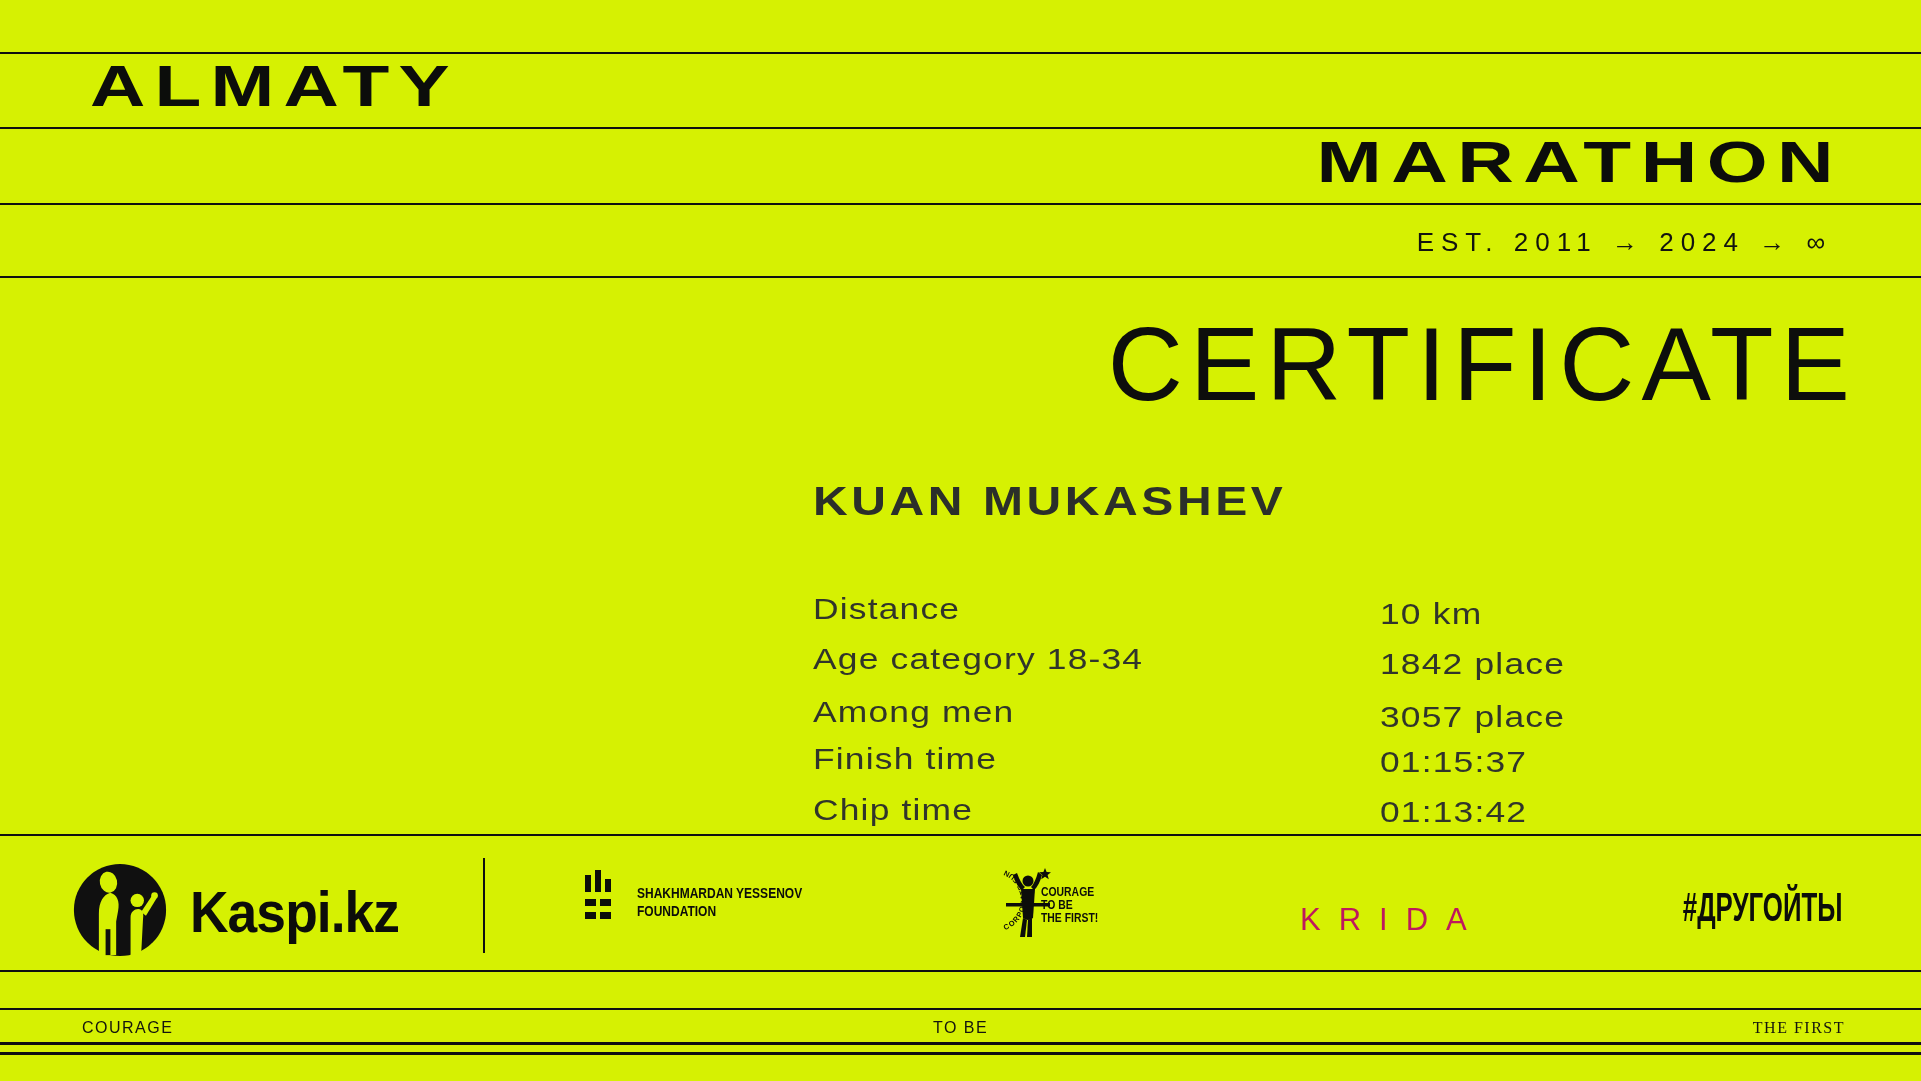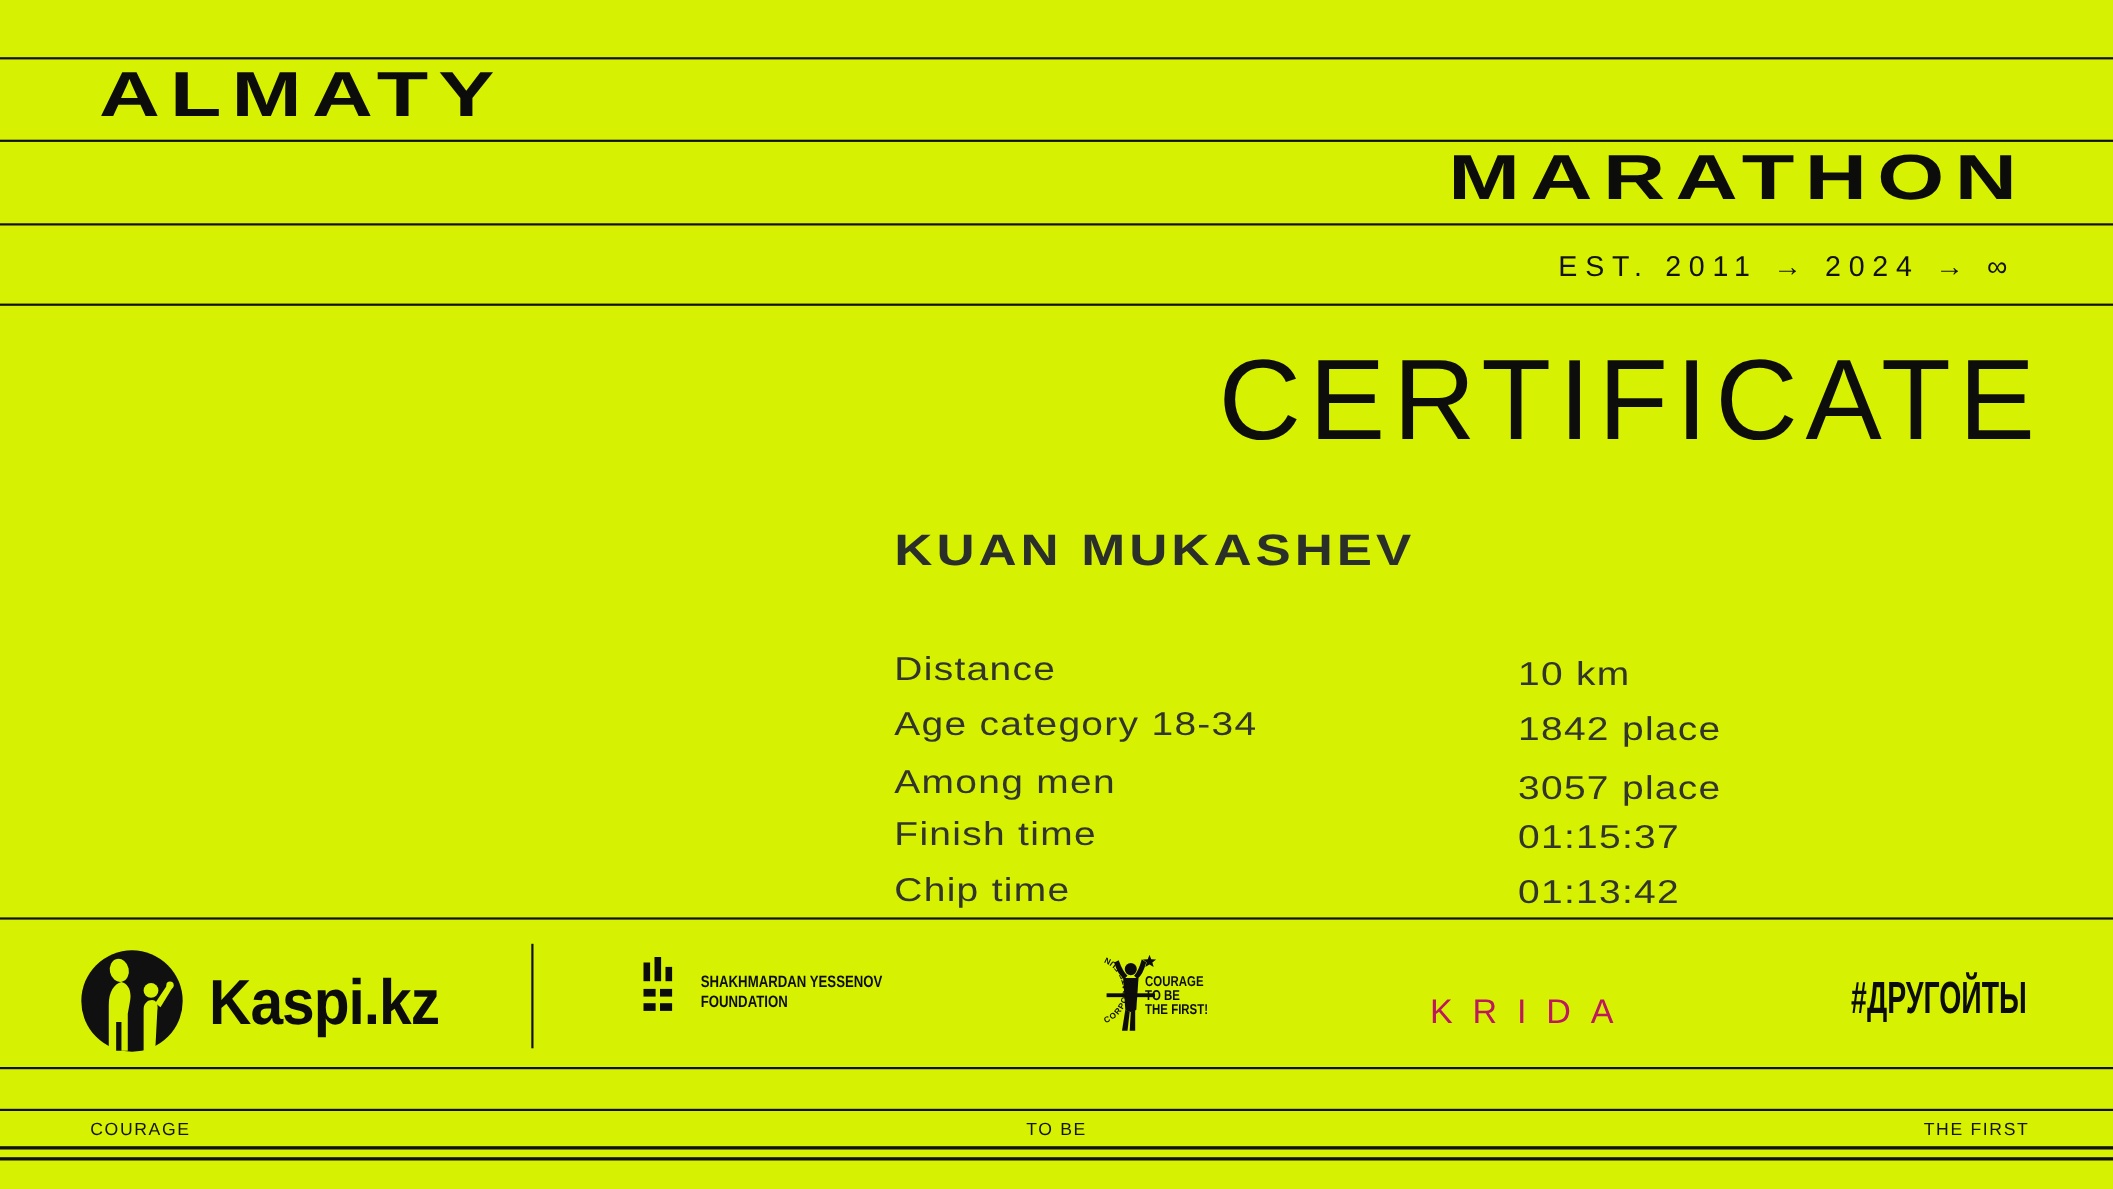--- a/index.html
+++ b/index.html
@@ -58,21 +58,21 @@
   }
   .hashtag{
     right:78px;top:884px;font-size:41px;font-weight:700;color:#0c0d0a;
     display:inline-block;transform:scaleX(0.63);transform-origin:right top;
   }
   .foot-word{
     position:absolute;top:1019px;font-size:16px;letter-spacing:1.5px;color:#14150e;
   }
   .foot-left{left:82px;}
   .foot-center{left:0;width:100%;text-align:center;}
-  .foot-right{right:76px;}
+  .foot-right{right:76px;font-family:Liberation Serif, serif;}
   .hr-thick{height:3px;}
   svg{display:block;}
 </style>
 </head>
 <body>
 
 <div class="page">
 
   <div class="hr" style="top:52px"></div>
   <div class="hr" style="top:127px"></div>

